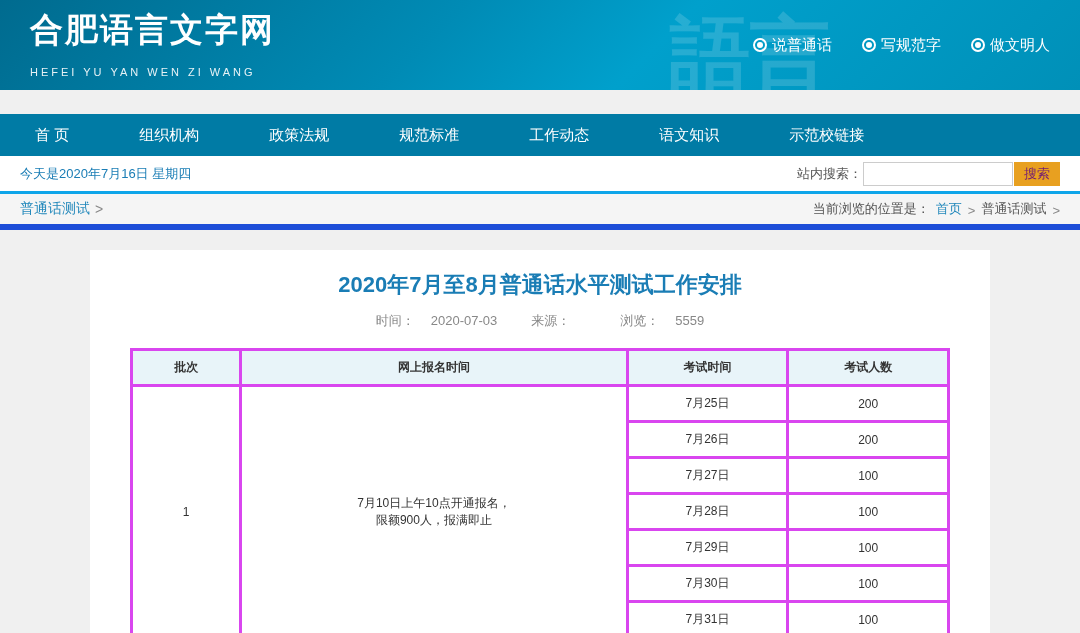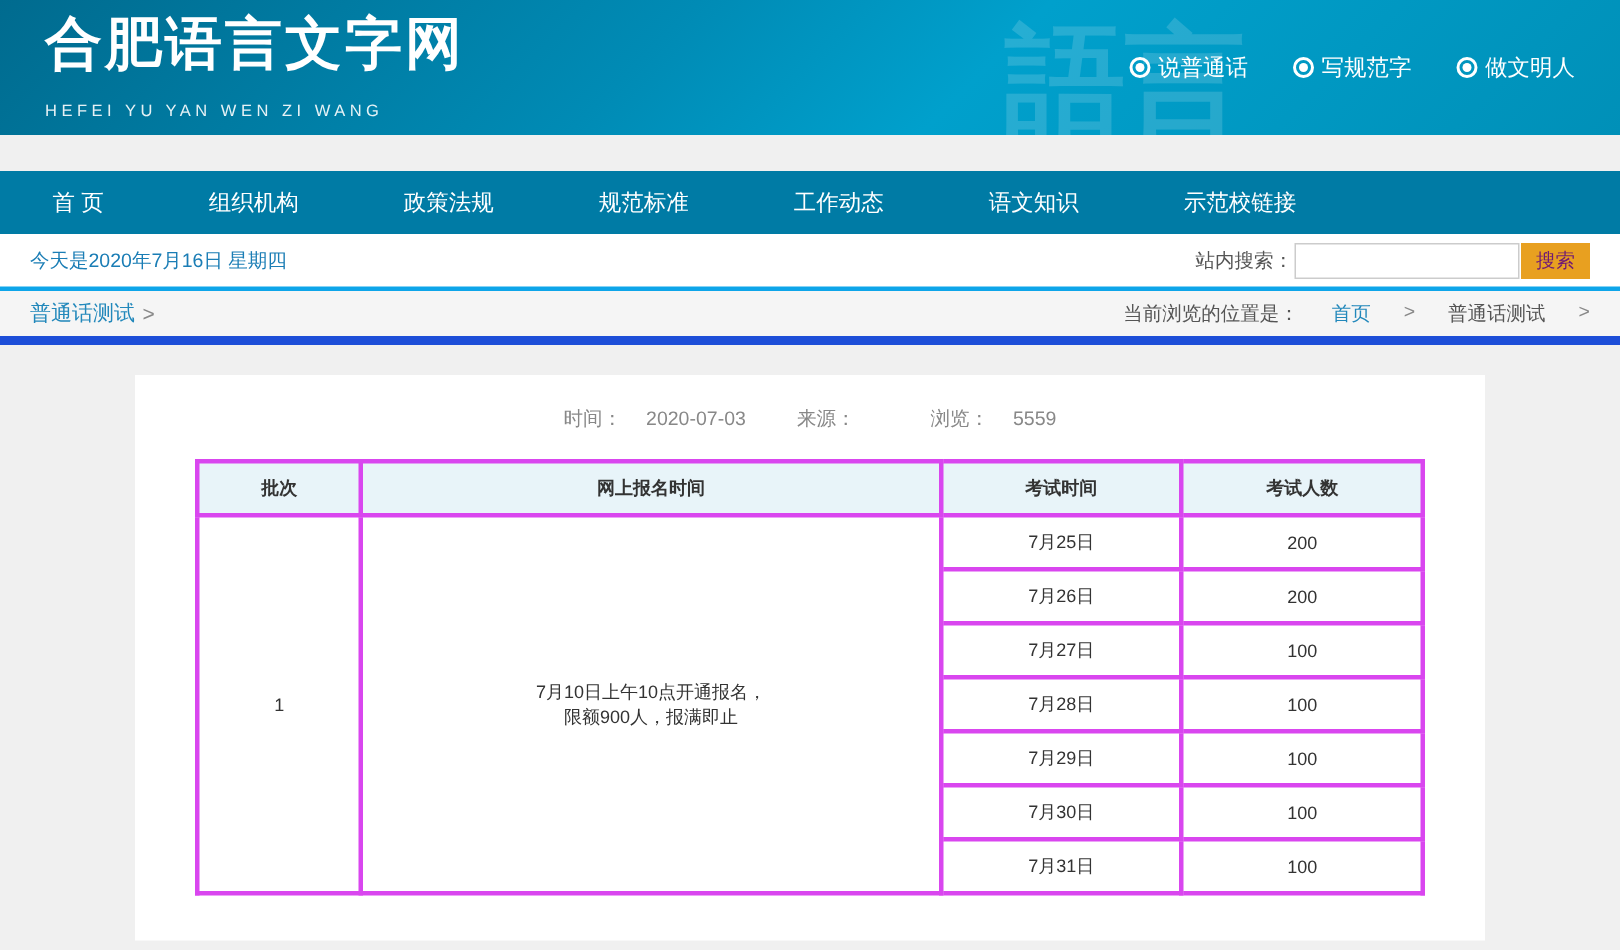--- a/index.html
+++ b/index.html
@@ -14,21 +14,21 @@
       justify-content: space-between;
       padding: 0 30px;
       position: relative;
       overflow: hidden;
     }
     .header-logo {
       display: flex;
       flex-direction: column;
     }
     .header-logo-main {
-      font-size: 38px;
+      font-size: 33px;
       font-weight: bold;
       color: white;
       letter-spacing: 2px;
       line-height: 1.1;
     }
     .header-logo-sub {
       font-size: 11px;
       color: rgba(255,255,255,0.9);
       letter-spacing: 3px;
       margin-top: 17px;
@@ -144,22 +144,22 @@
       color: #2288bb;
       font-size: 14px;
       display: flex;
       align-items: center;
       gap: 5px;
     }
     .breadcrumb-right {
       color: #555;
       font-size: 13px;
       display: flex;
-      align-items: flex-start;
-      gap: 22px;
+      align-items: flex-end;
+      gap: 6px;
     }
     .breadcrumb-right a {
       color: #2288bb;
       text-decoration: none;
     }
     .breadcrumb-chevron {
       color: #888;
     }
 
     
@@ -259,20 +259,21 @@
   <div class="breadcrumb-right">
     <span>当前浏览的位置是：</span>
     <a href="#">首页</a>
     <span class="breadcrumb-chevron">&gt;</span>
     <span>普通话测试</span>
     <span class="breadcrumb-chevron">&gt;</span>
   </div>
 </div>
 
 <div class="main">
+  <h1 class="article-title">2020年7月至8月普通话水平测试工作安排</h1>
   <div class="article-meta">
     <span>时间：</span><span>2020-07-03</span>
     &nbsp;&nbsp;&nbsp;
     <span>来源：</span><span></span>
     &nbsp;&nbsp;&nbsp;
     <span>浏览：</span><span>5559</span>
   </div>
 
   <table>
     <thead>

